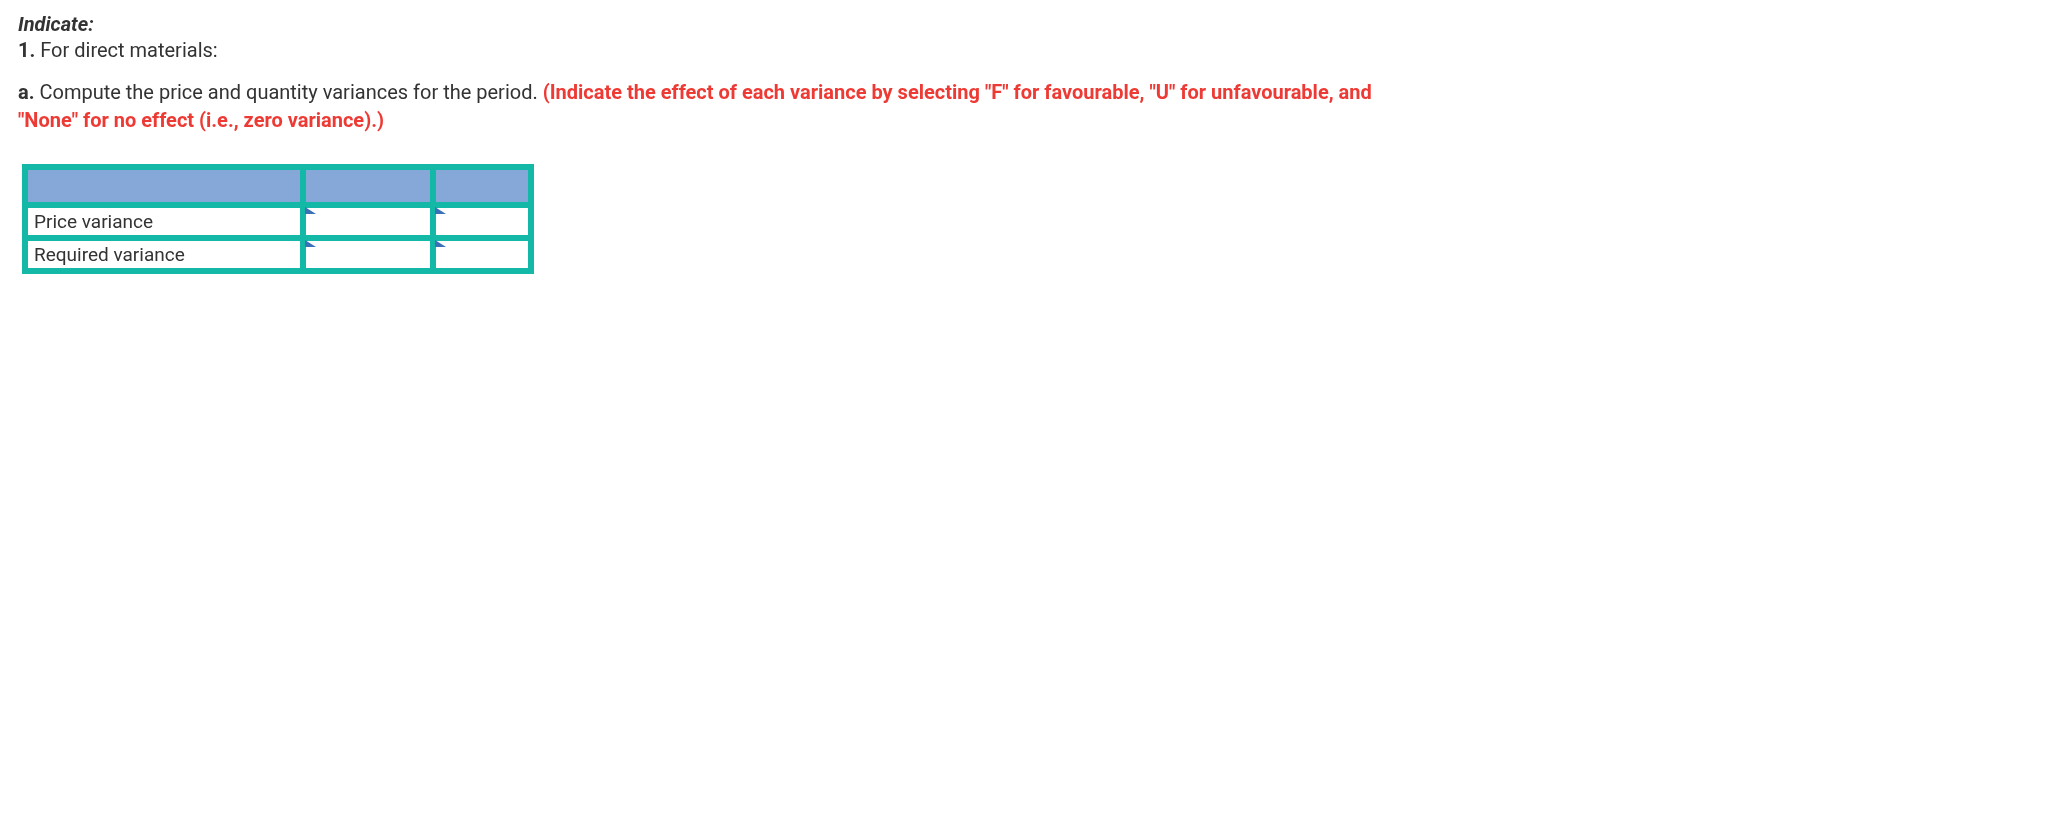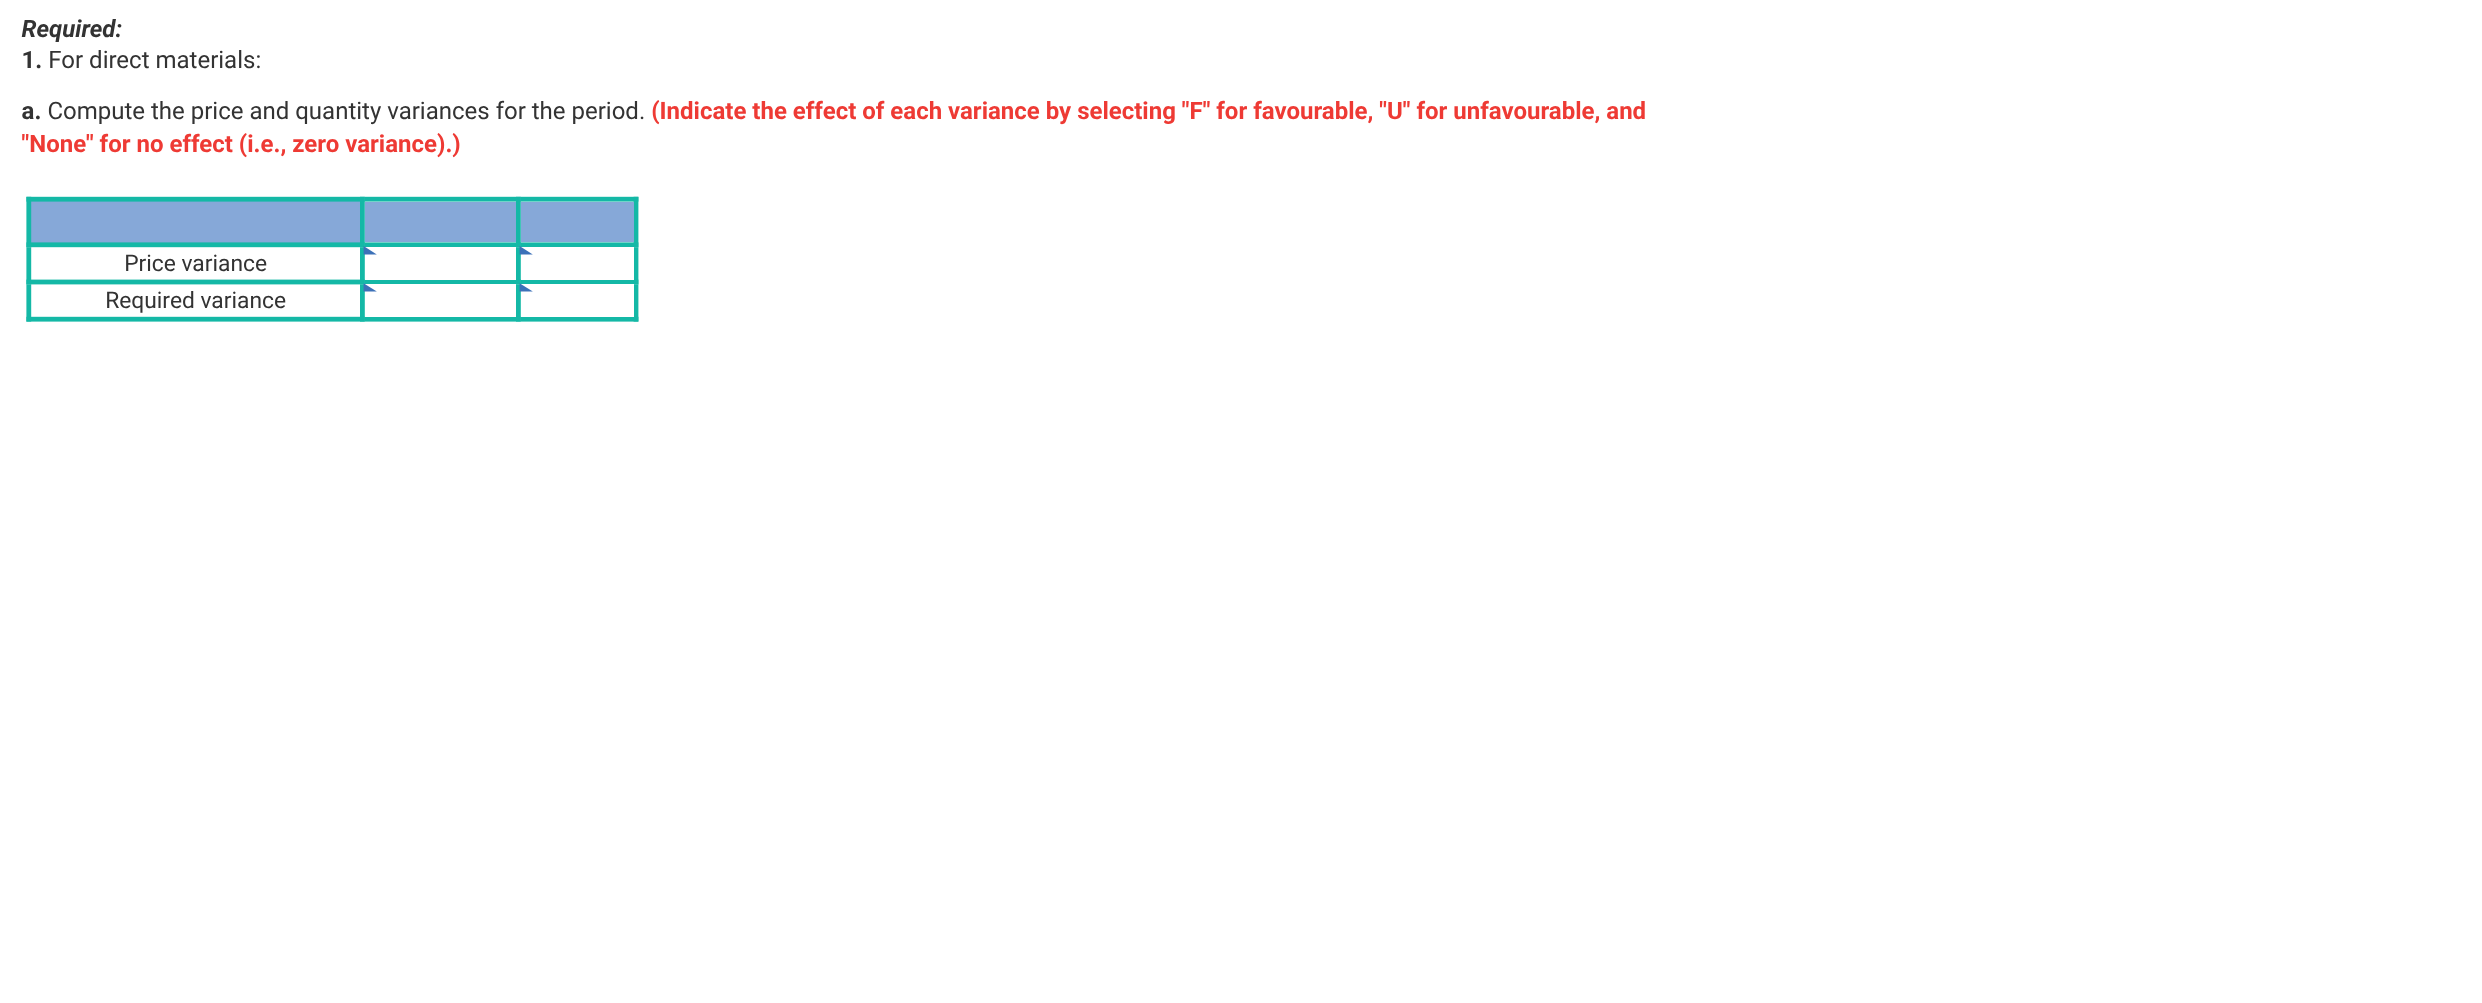--- a/index.html
+++ b/index.html
@@ -38,24 +38,24 @@
     .red-bold {
       color: #ee3a34;
       font-weight: bold;
     }
     table.variance {
       border-collapse: collapse;
       margin-left: 4px;
     }
     table.variance th,
     table.variance td {
-      border: 4px solid #14b8a6;
+      border: 6px solid #14b8a6;
       font-size: 19px;
       font-weight: normal;
-      text-align: center;
+      text-align: left;
       vertical-align: middle;
     }
     table.variance th {
       background: #86a8d8;
       height: 38px;
     }
     table.variance td {
       height: 30px;
       padding: 2px 6px;
       background: #fff;
@@ -71,21 +71,21 @@
       height: 0;
       border-style: solid;
       border-width: 7px 0 0 11px;
       border-color: transparent transparent transparent #3c71b8;
       transform: rotate(0deg);
     }
   </style>
 </head>
 <body>
 
-<div class="required-heading">Required:</div>
+<div class="required-heading">Indicate:</div>
 
 <div class="item-line">
   <span class="num">1.</span>
   <span>For direct materials:</span>
 </div>
 
 <div class="subitem">
   <span class="lett">a.</span>
   <span>Compute the price and quantity variances for the period. </span><span class="red-bold">(Indicate the effect of each variance by selecting "F" for favourable, "U" for unfavourable, and "None" for no effect (i.e., zero variance).)</span>
 </div>

